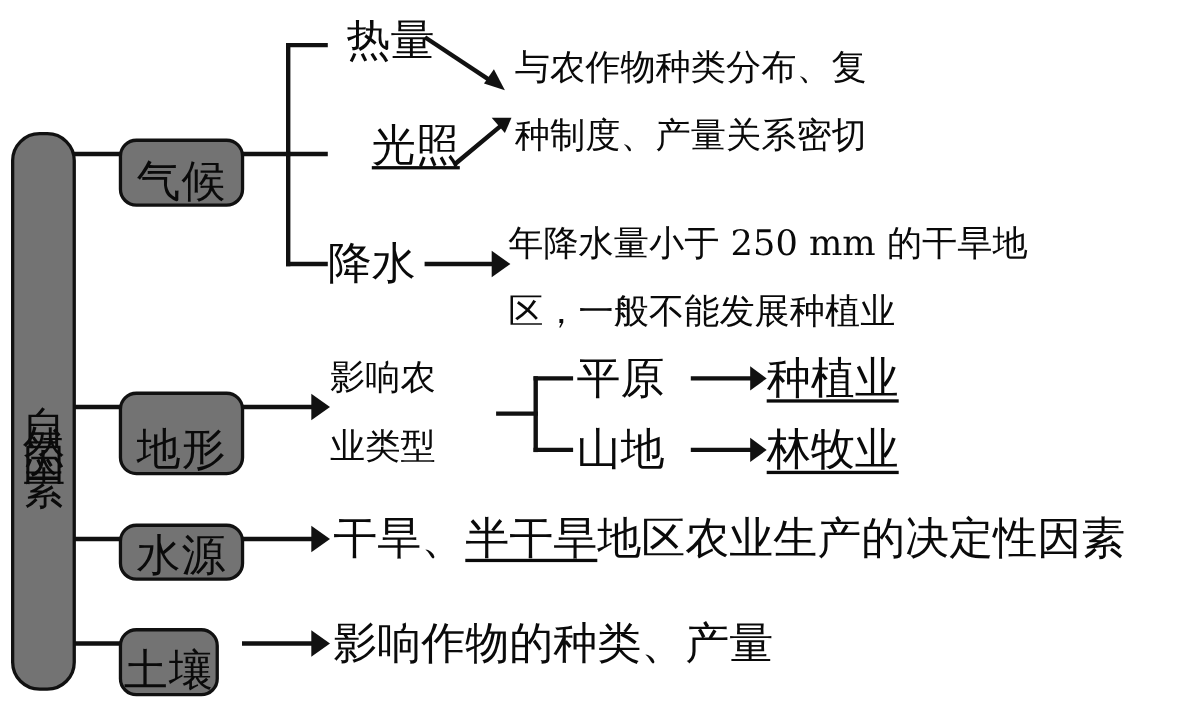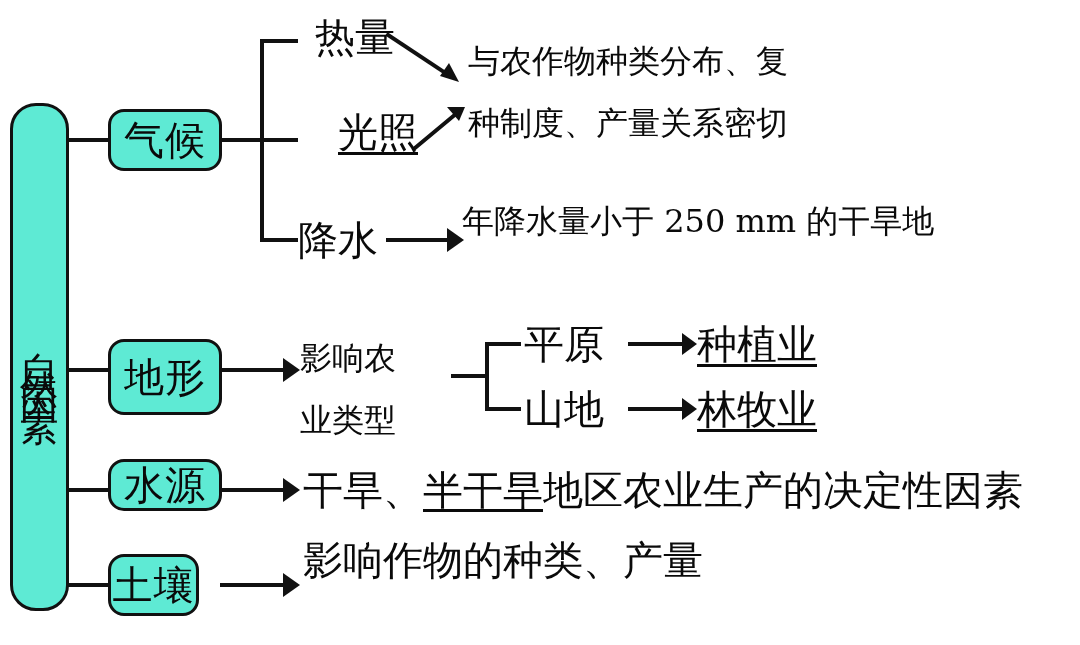--- a/index.html
+++ b/index.html
@@ -23,25 +23,26 @@
     left: 0;
     top: 0;
     width: 1080px;
     height: 645px;
     pointer-events: none;
   }
   .node-box {
     position: absolute;
     border: 3.5px solid #111;
     border-radius: 16px;
-    background: #5eead4;
+    background: #737373;
     display: flex;
-    align-items: center;
+    align-items: flex-end;
     justify-content: center;
     box-sizing: border-box;
+    margin-top: 17px;
   }
   .node-box .lbl {
     font-size: 40px;
     line-height: 1;
     letter-spacing: 1px;
     white-space: nowrap;
   }
   #root-box {
     left: 10px;
     top: 103px;
@@ -167,30 +168,31 @@
 
   <div class="txt" style="left:298px; top:218px;">降水</div>
 
   <div class="para" style="left:468px; top:30px;">
     <div>与农作物种类分布、复</div>
     <div>种制度、产量关系密切</div>
   </div>
 
   <div class="para" style="left:462px; top:190px;">
     <div><span>年降水量小于 </span><span class="num">250 mm</span><span> 的干旱地</span></div>
+    <div>区，一般不能发展种植业</div>
   </div>
 
-  <div class="para" style="left:300px; top:327px;">
+  <div class="para" style="left:300px; top:312px;">
     <div>影响农</div>
     <div>业类型</div>
   </div>
 
   <div class="txt" style="left:524px; top:322px;">平原</div>
   <div class="txt" style="left:524px; top:387px;">山地</div>
 
   <div class="txt u" style="left:697px; top:322px;">种植业</div>
   <div class="txt u" style="left:697px; top:387px;">林牧业</div>
 
   <div class="txt" style="left:303px; top:468px;"><span>干旱、</span><span class="uline">半干旱</span><span>地区农业生产的决定性因素</span></div>
 
-  <div class="txt" style="left:303px; top:538px;">影响作物的种类、产量</div>
+  <div class="txt" style="left:303px; top:563px;">影响作物的种类、产量</div>
 
 </div>
 
 </body></html>

